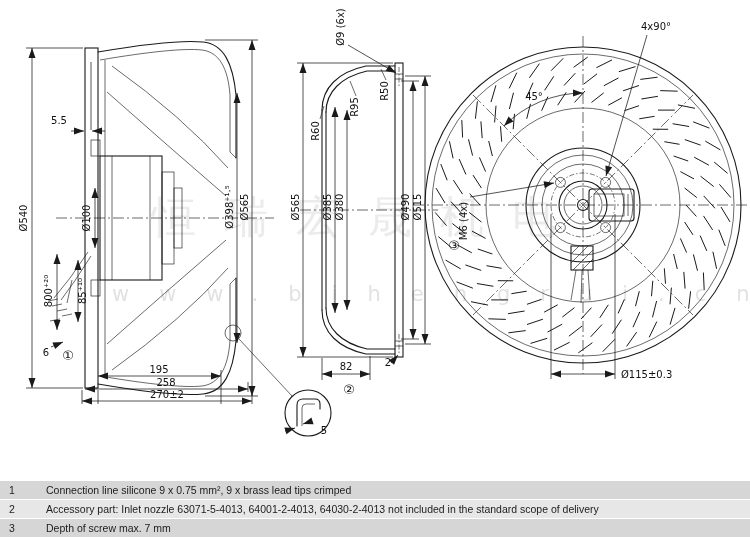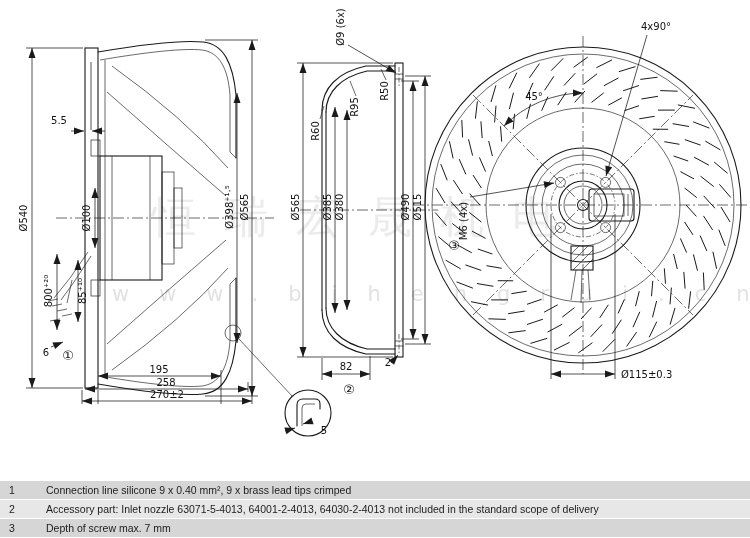--- a/index.html
+++ b/index.html
@@ -330,21 +330,21 @@
     <line class="dim" x1="551" y1="214" x2="551" y2="379"></line>
     <line class="dim" x1="615" y1="214" x2="615" y2="379"></line>
     <line class="dim" x1="551" y1="374" x2="615" y2="374" marker-start="url(#arr)" marker-end="url(#arr)"></line>
     <text x="621" y="378">Ø115±0.3</text>
   </g>
 </svg>
 
 <div class="notes">
   <div class="note-row">
     <span class="note-no">1</span>
-    <span class="note-text">Connection line silicone 9 x 0.40 mm², 9 x brass lead tips crimped</span>
+    <span class="note-text">Connection line silicone 9 x 0.75 mm², 9 x brass lead tips crimped</span>
   </div>
   <div class="note-row">
     <span class="note-no">2</span>
     <span class="note-text">Accessory part: Inlet nozzle 63071-5-4013, 64001-2-4013, 64030-2-4013 not included in the standard scope of delivery</span>
   </div>
   <div class="note-row">
     <span class="note-no">3</span>
     <span class="note-text">Depth of screw max. 7 mm</span>
   </div>
 </div>

